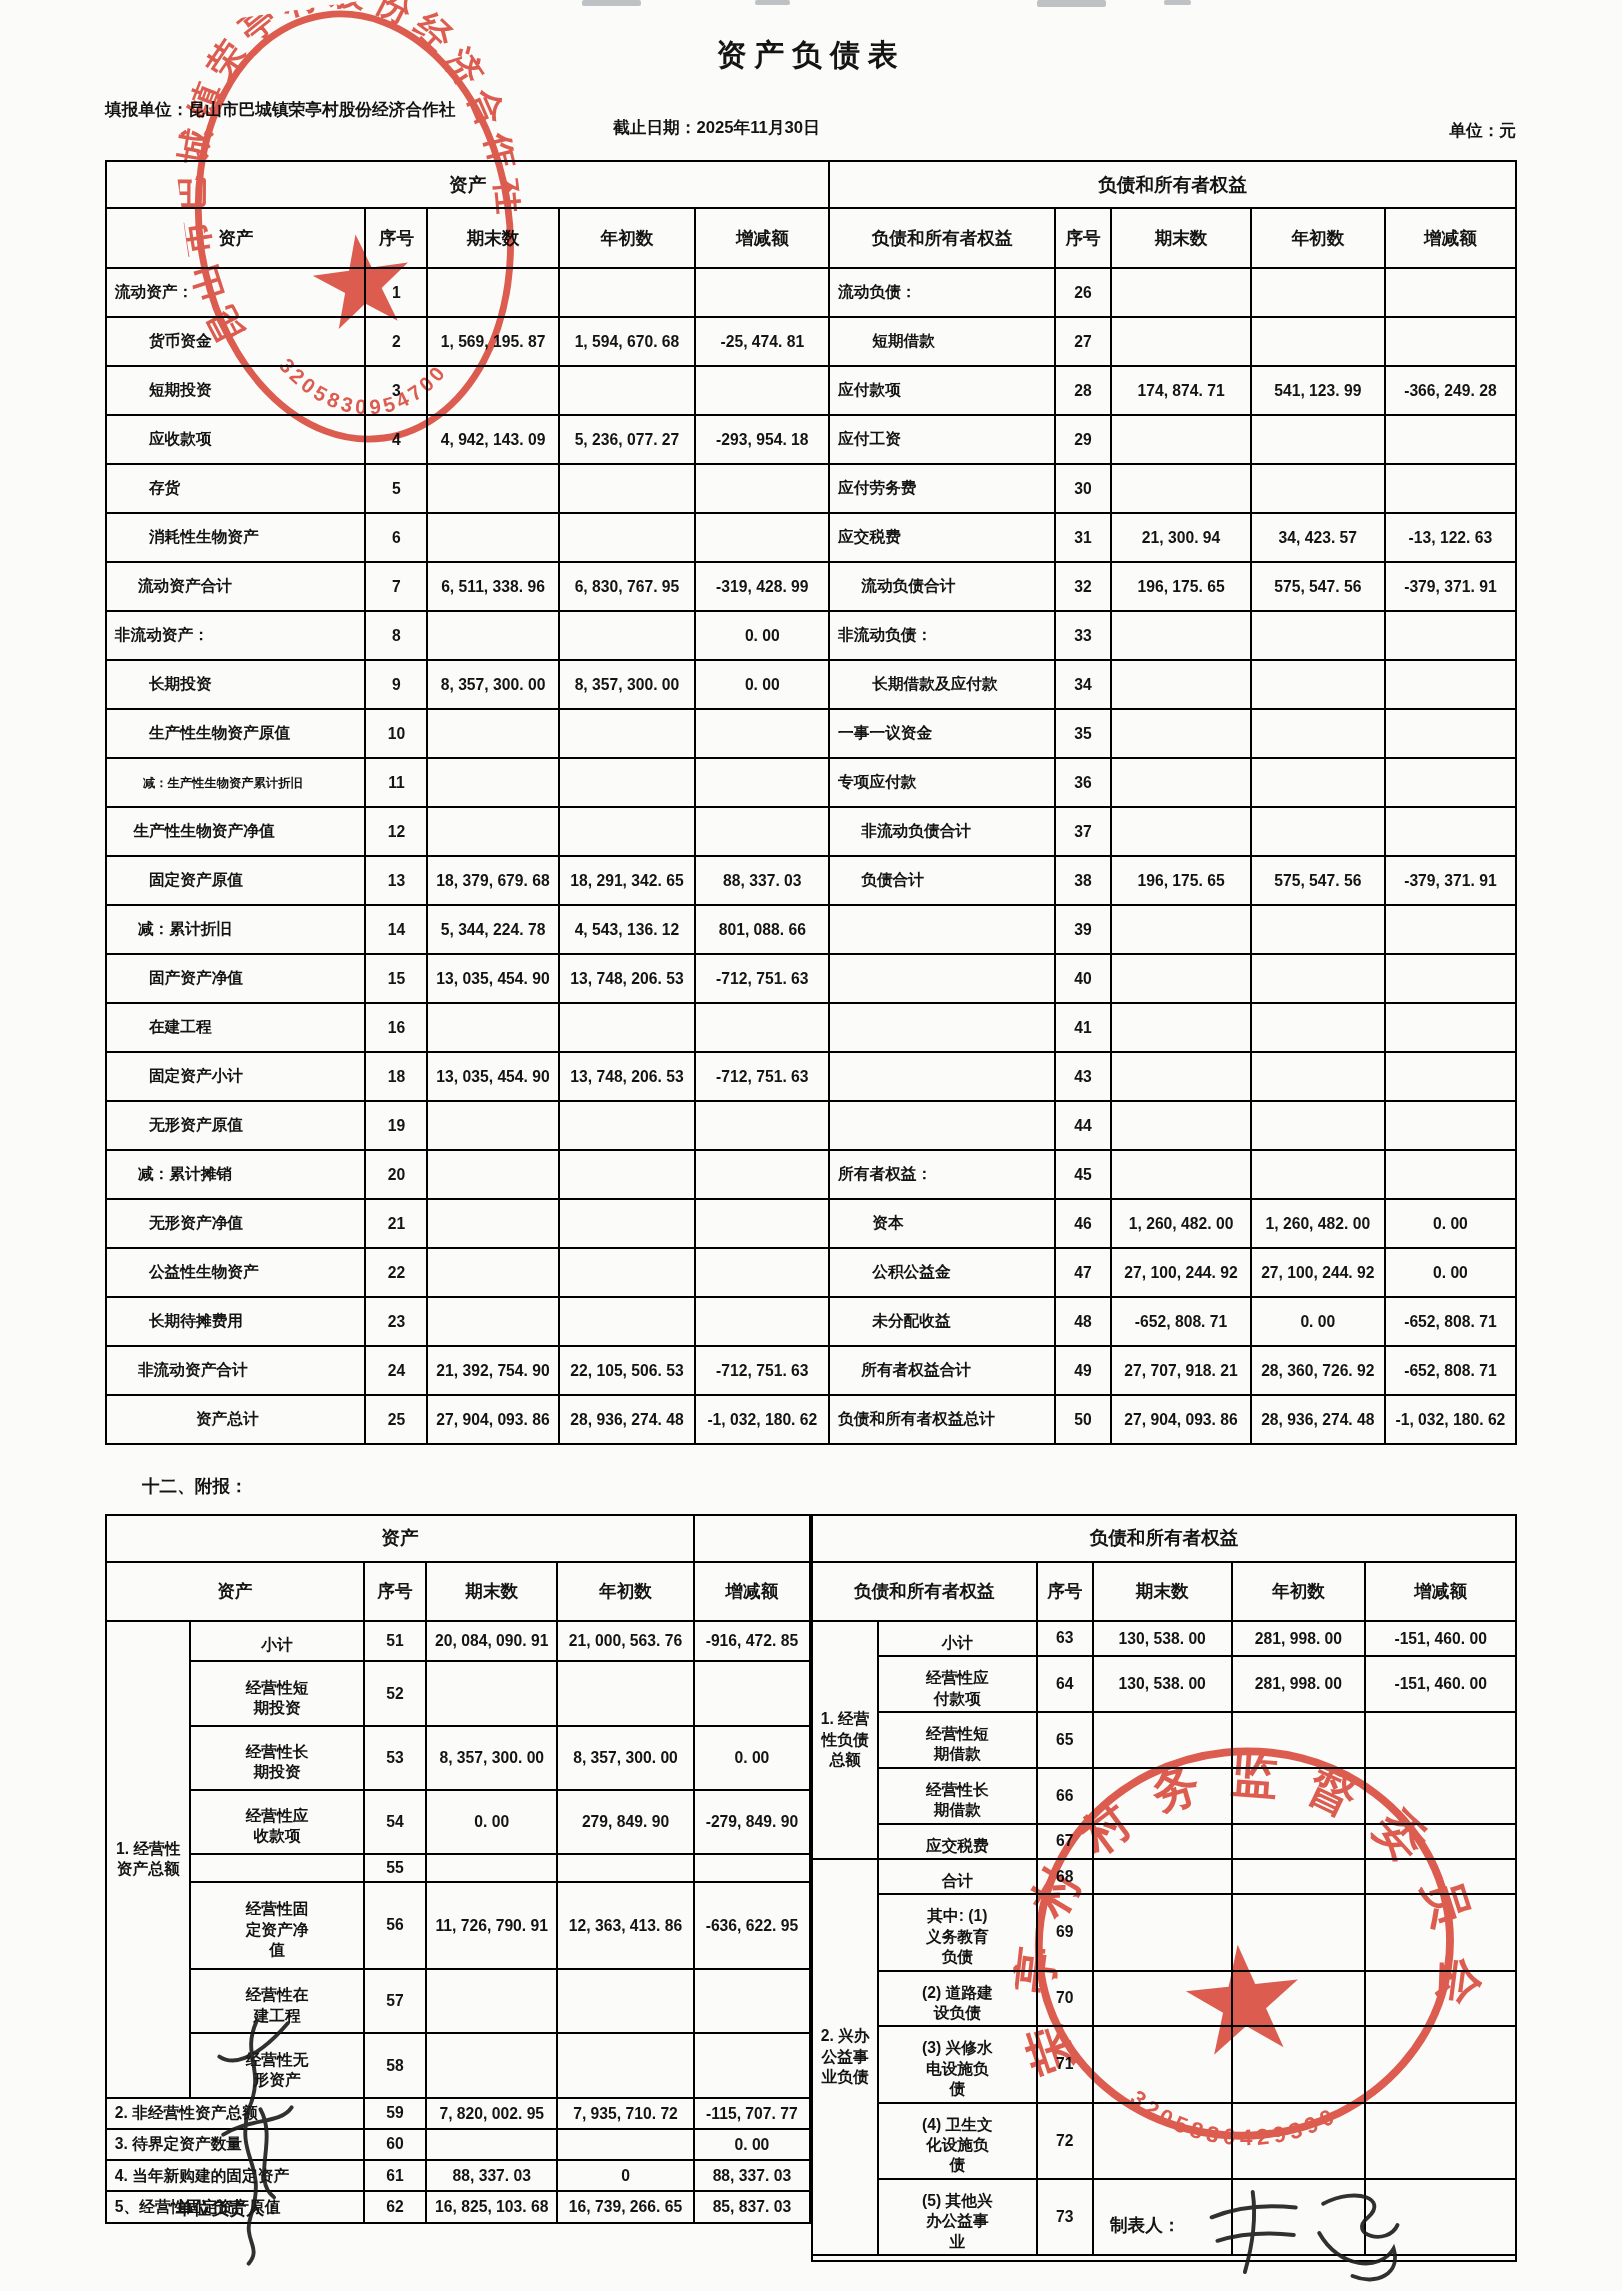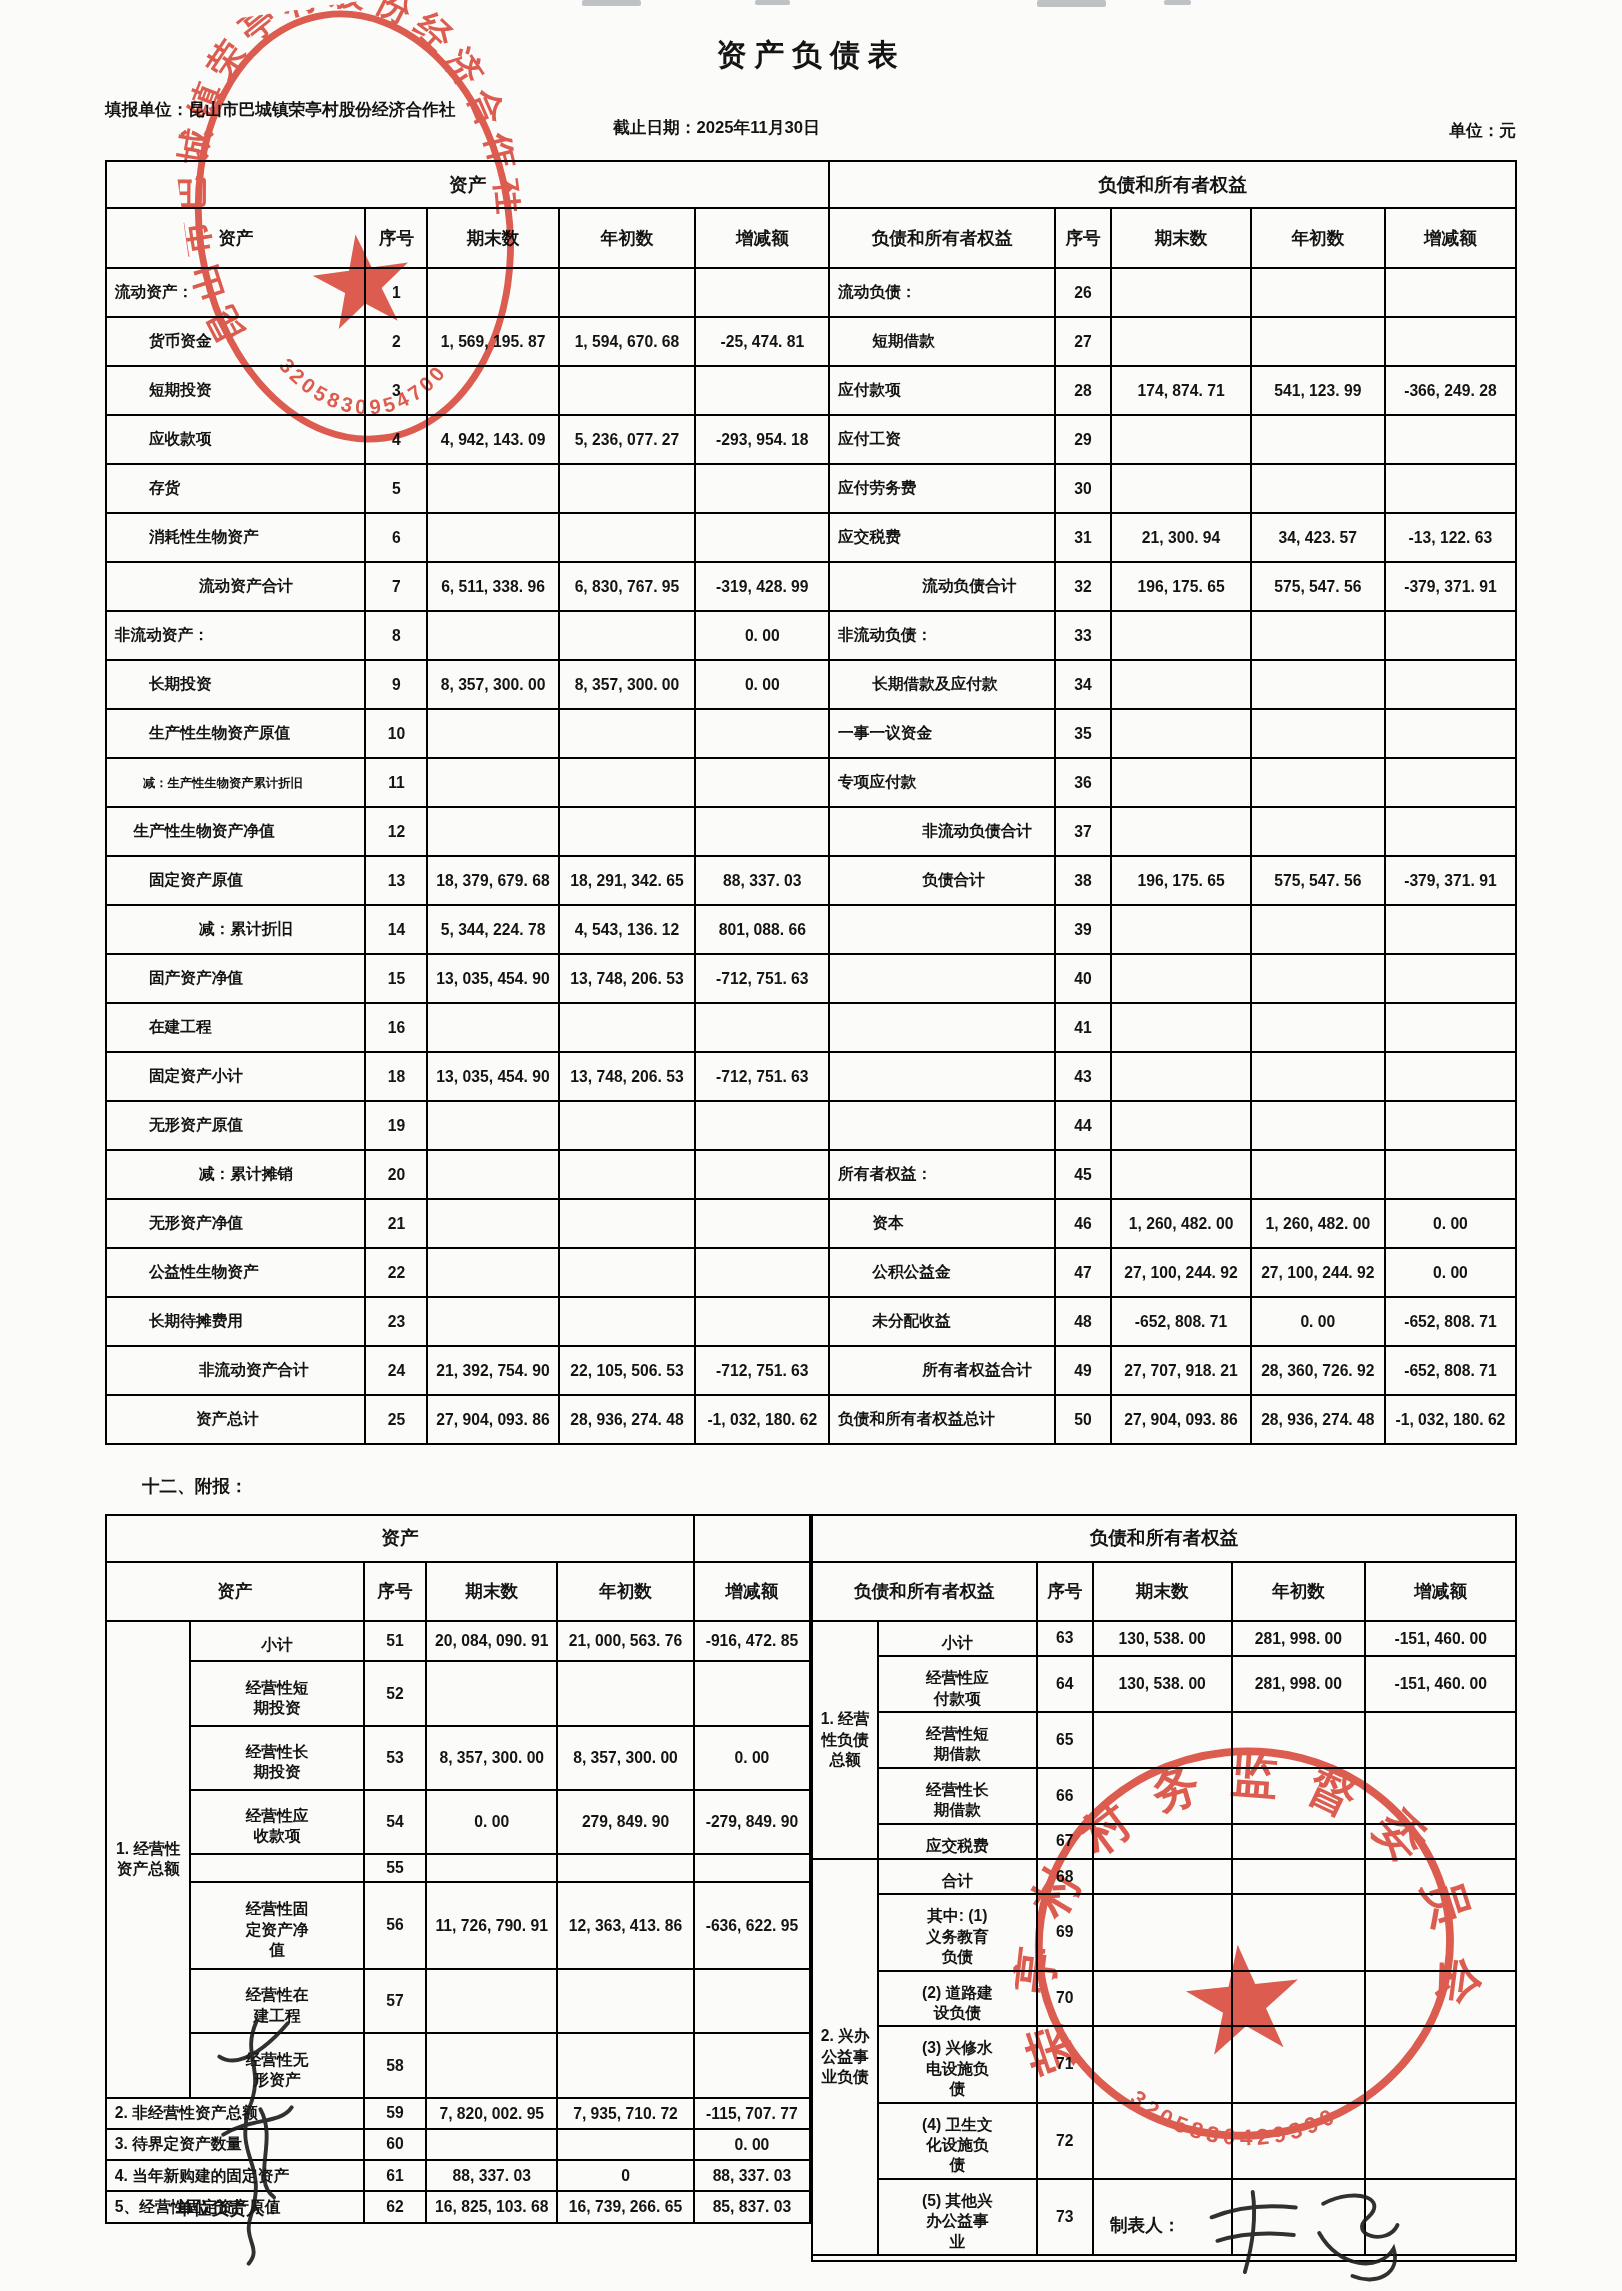--- a/index.html
+++ b/index.html
@@ -22,21 +22,21 @@
   .bs{width:100%;border:2.9px solid #000;}
   .bs td{border:2px solid #000;font-size:15.7px;font-weight:600;text-align:center;
     padding:2px 2.9px;height:43px;vertical-align:middle;}
   tr.sech td{height:41px;font-size:18.6px;font-weight:700;}
   tr.colh td{height:54px;font-size:17.6px;font-weight:700;}
   td.lab{text-align:left;}
   td.lab span{display:inline-block;}
   span.sec{margin-left:4.9px;}
   span.sec2{margin-left:23.5px;}
   span.item{margin-left:39px;}
-  span.tot{margin-left:89px;}
+  span.tot{margin-left:28px;}
   span.tot2{margin-left:86px;}
   span.tiny{margin-left:33px;font-size:12.3px;}
   td.val{word-break:break-all;line-height:1.35;}
 
   .appendix-label{margin:29px 0 15.7px 37px;font-size:17.6px;font-weight:700;}
   .t2wrap{display:flex;height:710px;border:0;}
   .t2t{width:50%;height:710px;border:2.9px solid #000;}
   .t2t.lhalf{border-right-width:1px;}
   .t2t.rhalf{border-left-width:1px;}
   .t2t td{border:2px solid #000;font-size:15.7px;font-weight:600;text-align:center;

